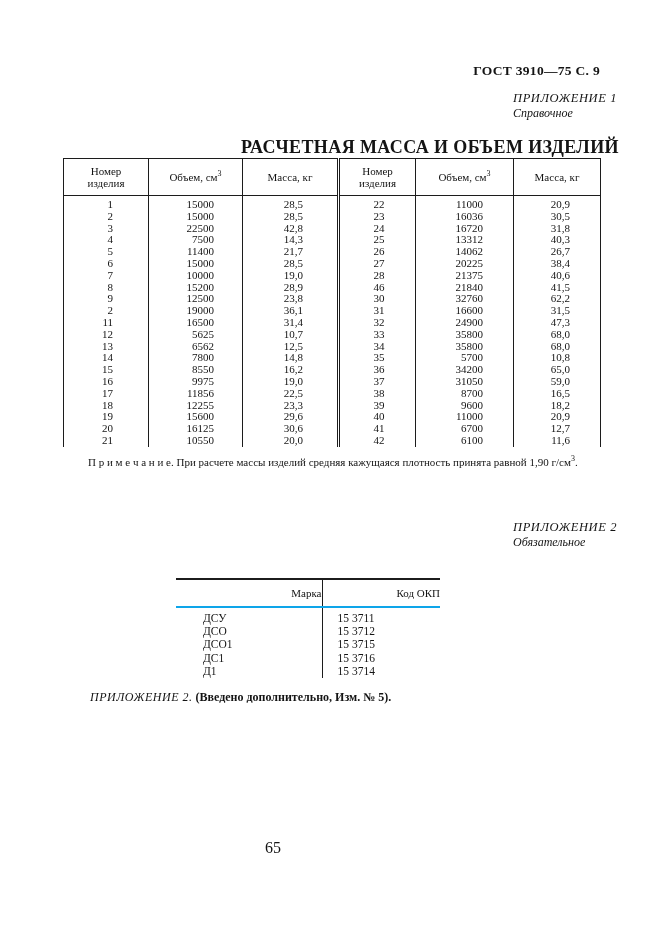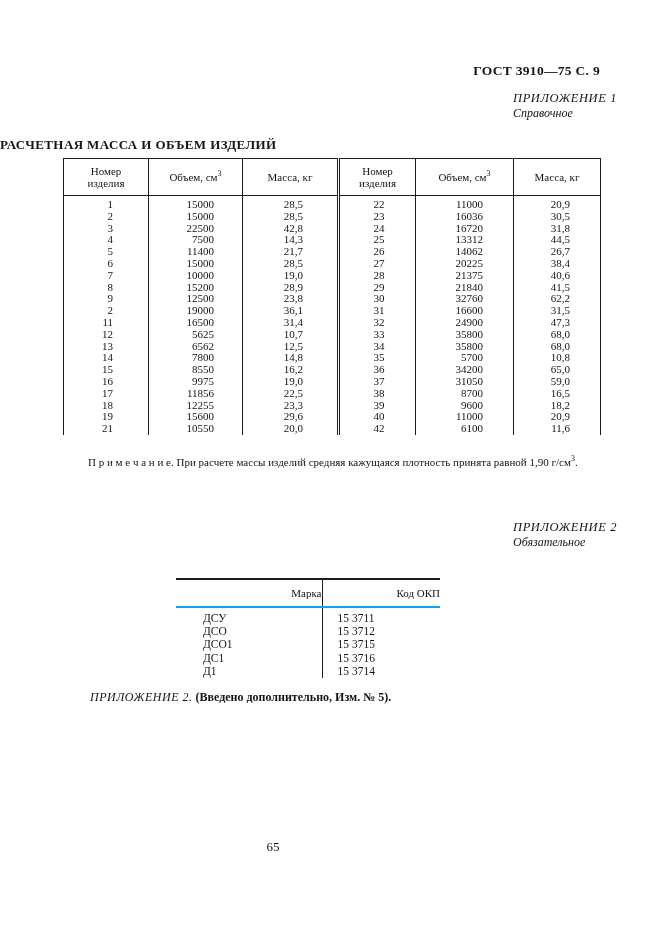--- a/index.html
+++ b/index.html
@@ -14,22 +14,22 @@
     position:absolute;top:63px;right:61px;
     font-weight:bold;font-size:13.5px;letter-spacing:.3px;white-space:nowrap;
   }
   .appendix{position:absolute;left:513px;font-style:italic;font-size:12px;line-height:14px;}
   .appendix1{top:91px;}
   .appendix2{top:520px;}
   .appendix .label{font-size:12.5px;letter-spacing:.6px;white-space:nowrap;}
   .appendix .kind{margin-top:1px;}
 
   .table-title{
-    position:absolute;top:137px;left:0;width:619px;text-align:left;
-    font-weight:bold;font-size:13px;letter-spacing:.4px;
+    position:absolute;top:137px;left:0;width:619px;text-align:right;
+    font-weight:bold;font-size:18px;letter-spacing:.4px;
   }
 
   
   table.main-table{
     position:absolute;left:63px;top:158px;width:537px;
     border-collapse:collapse;table-layout:fixed;
   }
   .main-table col.w1{width:85px}.main-table col.w2{width:94px}
   .main-table col.w3{width:96px}.main-table col.w4{width:77px}
   .main-table col.w5{width:98px}.main-table col.w6{width:87px}
@@ -75,21 +75,21 @@
     text-align:left;vertical-align:middle;white-space:nowrap;
   }
   .okp-table tbody tr:first-child td{padding-top:4px;}
   .okp-table td.mark{padding-left:27px;}
   .okp-table td.code{padding-left:15px;}
 
   .footer-note{position:absolute;left:90px;top:690px;font-size:12px;white-space:nowrap;}
   .footer-note .fl{font-style:italic;letter-spacing:.5px;}
   .footer-note .ft{font-weight:bold;}
 
-  .page-number{position:absolute;top:839px;left:0;width:546px;text-align:center;font-size:13px;}
+  .page-number{position:absolute;top:839px;left:0;width:546px;text-align:center;font-size:16px;}
 </style>
 </head>
 <body>
 
 <div class="page">
 
   <div class="gost-header">ГОСТ 3910—75 С. 9</div>
 
   <div class="appendix appendix1">
     <div class="label">ПРИЛОЖЕНИЕ 1</div>
@@ -143,21 +143,21 @@
           <td class="c4"><span class="no">24</span></td>
           <td class="c5"><span class="vol">16720</span></td>
           <td class="c6"><span class="ms">31,8</span></td>
         </tr>
         <tr>
           <td class="c1"><span class="no">4</span></td>
           <td class="c2"><span class="vol">7500</span></td>
           <td class="c3"><span class="ms">14,3</span></td>
           <td class="c4"><span class="no">25</span></td>
           <td class="c5"><span class="vol">13312</span></td>
-          <td class="c6"><span class="ms">44,5</span></td>
+          <td class="c6"><span class="ms">40,3</span></td>
         </tr>
         <tr>
           <td class="c1"><span class="no">5</span></td>
           <td class="c2"><span class="vol">11400</span></td>
           <td class="c3"><span class="ms">21,7</span></td>
           <td class="c4"><span class="no">26</span></td>
           <td class="c5"><span class="vol">14062</span></td>
           <td class="c6"><span class="ms">26,7</span></td>
         </tr>
         <tr>
@@ -173,21 +173,21 @@
           <td class="c2"><span class="vol">10000</span></td>
           <td class="c3"><span class="ms">19,0</span></td>
           <td class="c4"><span class="no">28</span></td>
           <td class="c5"><span class="vol">21375</span></td>
           <td class="c6"><span class="ms">40,6</span></td>
         </tr>
         <tr>
           <td class="c1"><span class="no">8</span></td>
           <td class="c2"><span class="vol">15200</span></td>
           <td class="c3"><span class="ms">28,9</span></td>
-          <td class="c4"><span class="no">29</span></td>
+          <td class="c4"><span class="no">46</span></td>
           <td class="c5"><span class="vol">21840</span></td>
           <td class="c6"><span class="ms">41,5</span></td>
         </tr>
         <tr>
           <td class="c1"><span class="no">9</span></td>
           <td class="c2"><span class="vol">12500</span></td>
           <td class="c3"><span class="ms">23,8</span></td>
           <td class="c4"><span class="no">30</span></td>
           <td class="c5"><span class="vol">32760</span></td>
           <td class="c6"><span class="ms">62,2</span></td>
@@ -264,20 +264,28 @@
           <td class="c5"><span class="vol">9600</span></td>
           <td class="c6"><span class="ms">18,2</span></td>
         </tr>
         <tr>
           <td class="c1"><span class="no">19</span></td>
           <td class="c2"><span class="vol">15600</span></td>
           <td class="c3"><span class="ms">29,6</span></td>
           <td class="c4"><span class="no">40</span></td>
           <td class="c5"><span class="vol">11000</span></td>
           <td class="c6"><span class="ms">20,9</span></td>
+        </tr>
+        <tr>
+          <td class="c1"><span class="no">20</span></td>
+          <td class="c2"><span class="vol">16125</span></td>
+          <td class="c3"><span class="ms">30,6</span></td>
+          <td class="c4"><span class="no">41</span></td>
+          <td class="c5"><span class="vol">6700</span></td>
+          <td class="c6"><span class="ms">12,7</span></td>
         </tr>
         <tr>
           <td class="c1"><span class="no">21</span></td>
           <td class="c2"><span class="vol">10550</span></td>
           <td class="c3"><span class="ms">20,0</span></td>
           <td class="c4"><span class="no">42</span></td>
           <td class="c5"><span class="vol">6100</span></td>
           <td class="c6"><span class="ms">11,6</span></td>
         </tr>
       </tbody>

